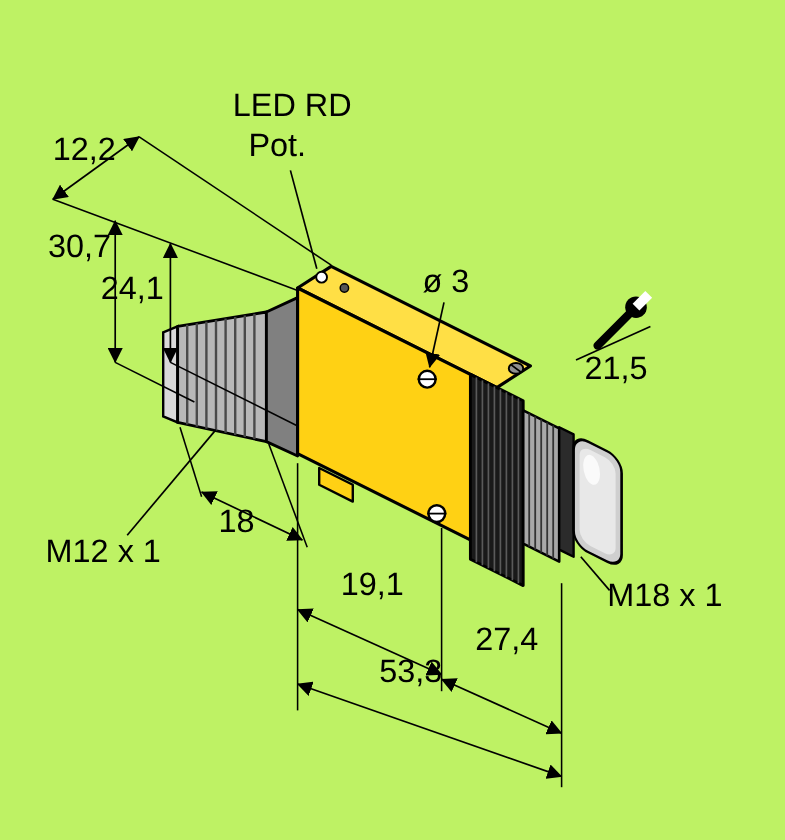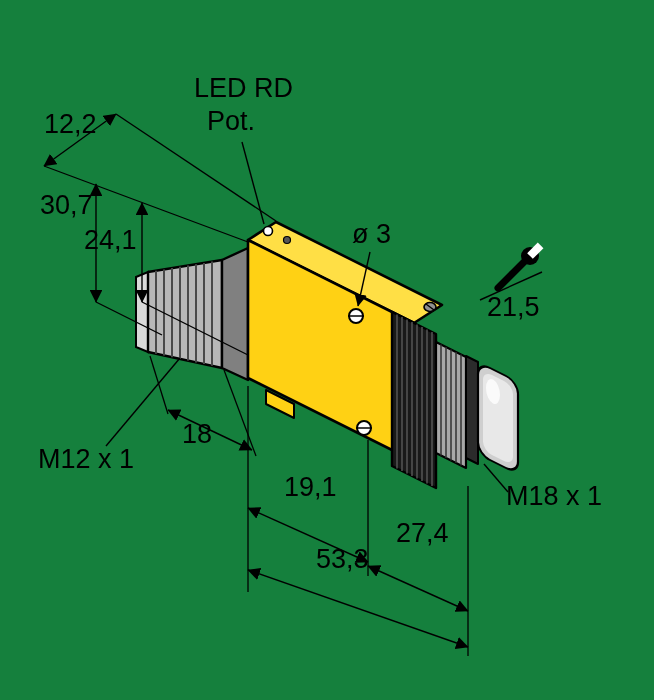--- a/index.html
+++ b/index.html
@@ -1,19 +1,19 @@
 <!DOCTYPE html>
 <html><head>
 <meta charset="utf-8">
 <style>
   html,body{margin:0;padding:0;background:#ffffff;}
   .canvas{
     position:relative;
     width:654px;height:700px;
-    background:#15803d;
+    background:#bef264;
     font-family:"Liberation Sans", sans-serif;
     overflow:hidden;
   }
   svg{display:block;}
   text{
     font-family:"Liberation Sans", sans-serif;
     font-size:27px;
     fill:#000000;
   }
 </style>

